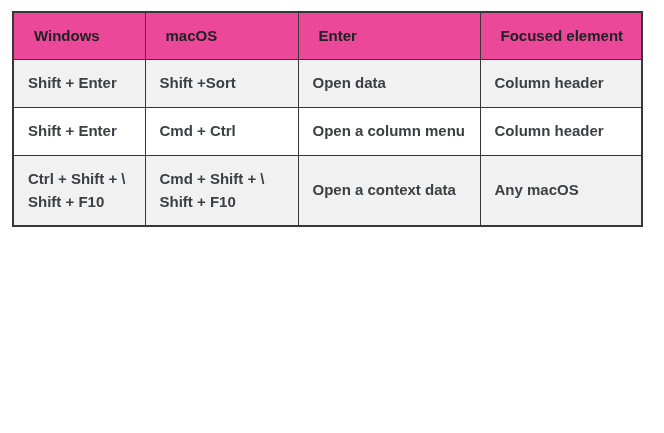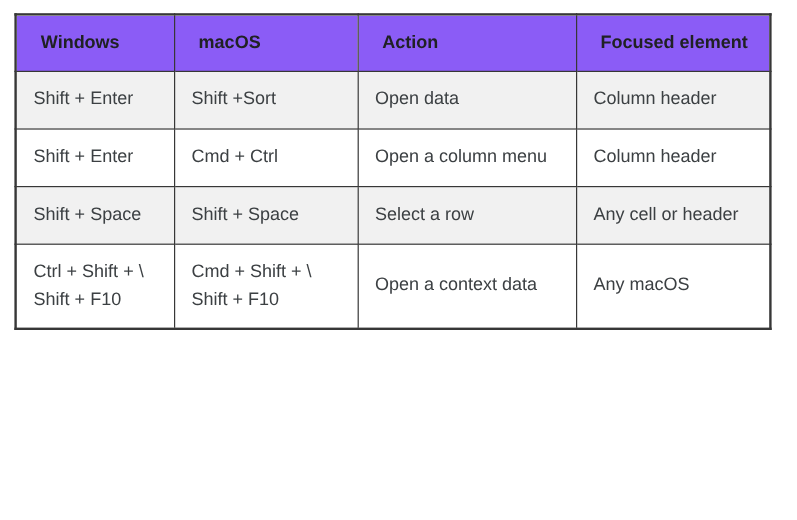--- a/index.html
+++ b/index.html
@@ -25,27 +25,28 @@
     font-size: 15px;
   }
   table.shortcuts th,
   table.shortcuts td {
     border: 1px solid #373737;
     text-align: left;
     vertical-align: middle;
     line-height: 1.5;
     white-space: pre-line;
     overflow: hidden;
+    font-weight: bold;
   }
   table.shortcuts th {
     font-weight: bold;
     color: #202124;
     padding: 0 6px 0 20px;
     height: 46px;
-    background: #8b5cf6;
+    background: #ec4899;
   }
   table.shortcuts td {
     padding: 0 6px 0 14px;
     height: 47px;
   }
   tbody tr:nth-child(odd) td { background: #f1f1f1; }
   tbody tr:nth-child(even) td { background: #ffffff; }
   tbody tr.tall td { height: 69px; }
   col.c1 { width: 132px; }
   col.c2 { width: 153px; }
@@ -60,43 +61,37 @@
     <colgroup>
       <col class="c1">
         <col class="c2">
         <col class="c3">
         <col class="c4">
     </colgroup>
     <thead>
       <tr>
         <th>Windows</th>
         <th>macOS</th>
-        <th>Action</th>
+        <th>Enter</th>
         <th>Focused element</th>
       </tr>
     </thead>
     <tbody>
       <tr>
         <td>Shift + Enter</td>
         <td>Shift +Sort</td>
         <td>Open data</td>
         <td>Column header</td>
       </tr>
       <tr>
         <td>Shift + Enter</td>
         <td>Cmd + Ctrl</td>
         <td>Open a column menu</td>
         <td>Column header</td>
       </tr>
-      <tr>
-        <td>Shift + Space</td>
-        <td>Shift + Space</td>
-        <td>Select a row</td>
-        <td>Any cell or header</td>
-      </tr>
       <tr class="tall">
         <td>Ctrl + Shift + \
 Shift + F10</td>
         <td>Cmd + Shift + \
 Shift + F10</td>
         <td>Open a context data</td>
         <td>Any macOS</td>
       </tr>
     </tbody>
   </table>

